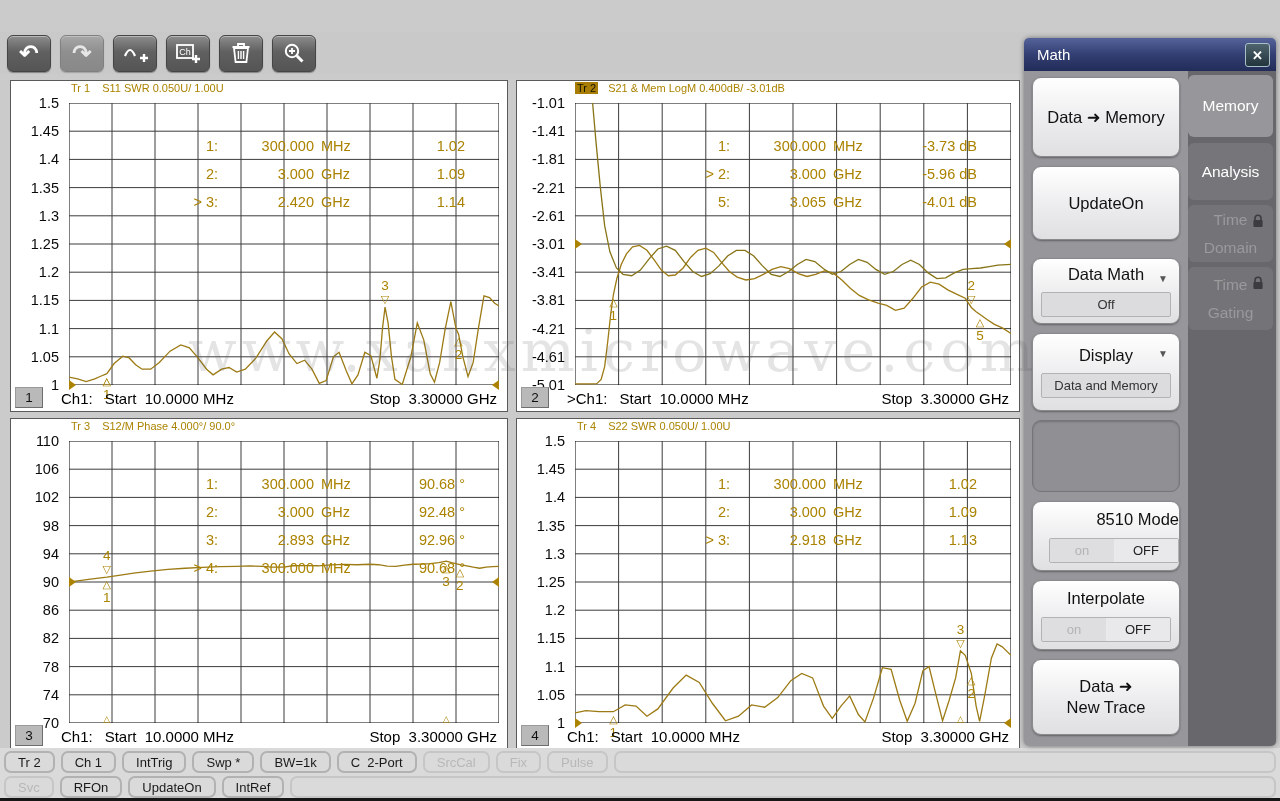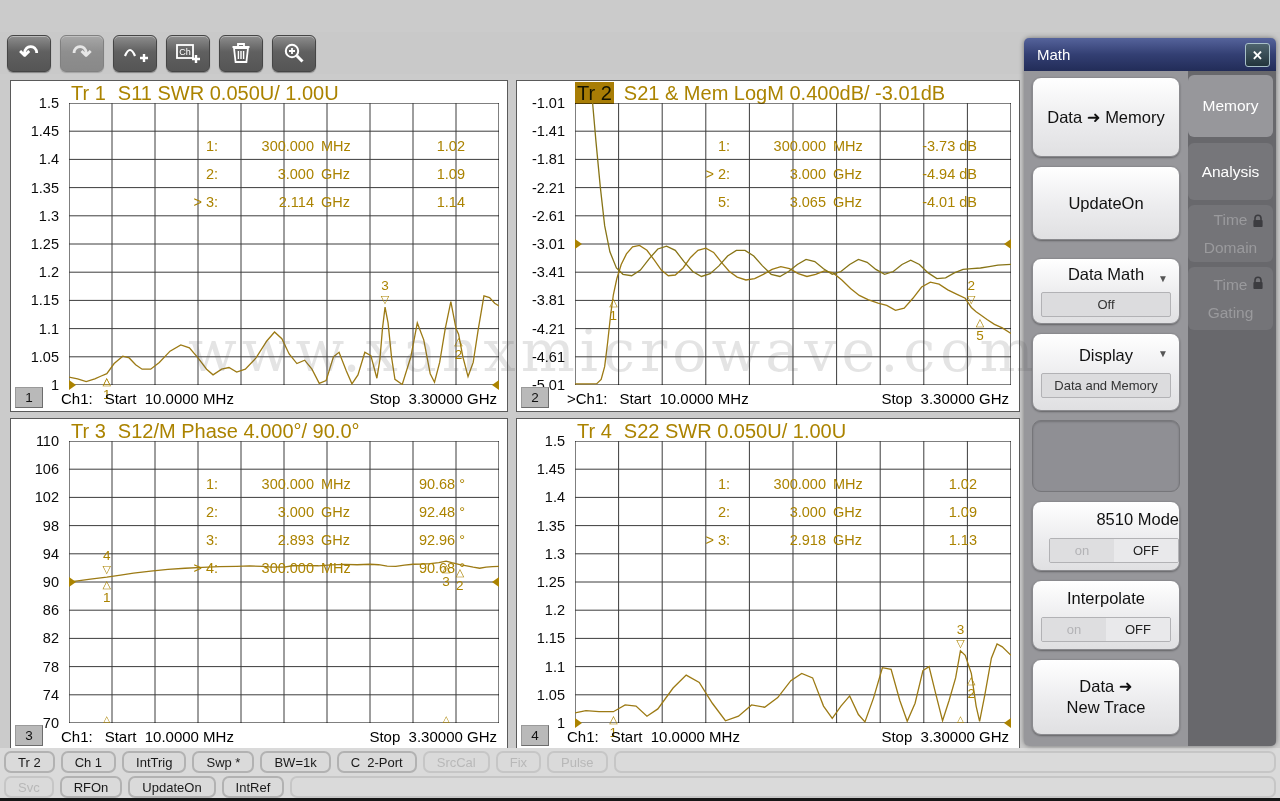--- a/index.html
+++ b/index.html
@@ -17,21 +17,21 @@
            display:flex;align-items:center;gap:9px;padding-left:7px;}
   .tb-btn{width:42px;height:35px;border-radius:6px;
           background:linear-gradient(180deg,#8d8d8d,#606060 45%,#555);
           border:1px solid #454545;box-shadow:inset 0 1px 0 rgba(255,255,255,.4),0 1px 1px rgba(0,0,0,.35);
           display:flex;align-items:center;justify-content:center;color:#fff;}
   .tb-btn.disabled{opacity:.55;}
   .tb-glyph{font-size:23px;font-weight:bold;line-height:1;}
 
   
   .plot{position:absolute;background:#fff;border:1px solid #5a5a5a;}
-  .plot-title{position:absolute;top:1px;left:58px;font-size:20px;color:#ab8300;white-space:pre;}
+  .plot-title{position:absolute;top:1px;left:58px;font-size:11px;color:#ab8300;white-space:pre;}
   .tr-label{padding:0 2px;}
   .tr-label.sel{background:#a87d05;color:#141400;}
   .plot-title .rest{margin-left:10px;}
   .ylabels{position:absolute;left:0;top:22px;bottom:26px;width:52px;}
   .ylabels span{position:absolute;right:4px;font-size:14.5px;color:#0a0a0a;transform:translateY(-50%);}
   .grid-wrap{position:absolute;left:58px;right:8px;top:22px;bottom:26px;}
   .grid-svg{position:absolute;inset:0;width:100%;height:100%;}
   .mtable{position:absolute;top:29px;right:34px;color:#ab8300;font-size:14.5px;}
   .mrow{display:flex;height:28px;align-items:center;}
   .mc1{width:48px;text-align:right;white-space:pre;}
@@ -200,21 +200,21 @@
             <span class="mc4">1.02</span>
           </div>
           <div class="mrow">
             <span class="mc1">2:</span>
             <span class="mc2">3.000</span>
             <span class="mc3">GHz</span>
             <span class="mc4">1.09</span>
           </div>
           <div class="mrow">
             <span class="mc1">&gt; 3:</span>
-            <span class="mc2">2.114</span>
+            <span class="mc2">2.420</span>
             <span class="mc3">GHz</span>
             <span class="mc4">1.14</span>
           </div>
         </div>
       </div>
       <div class="footer">
         <span class="f-badge">1</span>
         <span class="f-ch">Ch1:</span>
         <span class="f-start">Start  10.0000 MHz</span>
         <span class="f-stop">Stop  3.30000 GHz</span>
@@ -274,21 +274,21 @@
           <div class="mrow">
             <span class="mc1">1:</span>
             <span class="mc2">300.000</span>
             <span class="mc3">MHz</span>
             <span class="mc4">-3.73 dB</span>
           </div>
           <div class="mrow">
             <span class="mc1">&gt; 2:</span>
             <span class="mc2">3.000</span>
             <span class="mc3">GHz</span>
-            <span class="mc4">-4.94 dB</span>
+            <span class="mc4">-5.96 dB</span>
           </div>
           <div class="mrow">
             <span class="mc1">5:</span>
             <span class="mc2">3.065</span>
             <span class="mc3">GHz</span>
             <span class="mc4">-4.01 dB</span>
           </div>
         </div>
       </div>
       <div class="footer">

